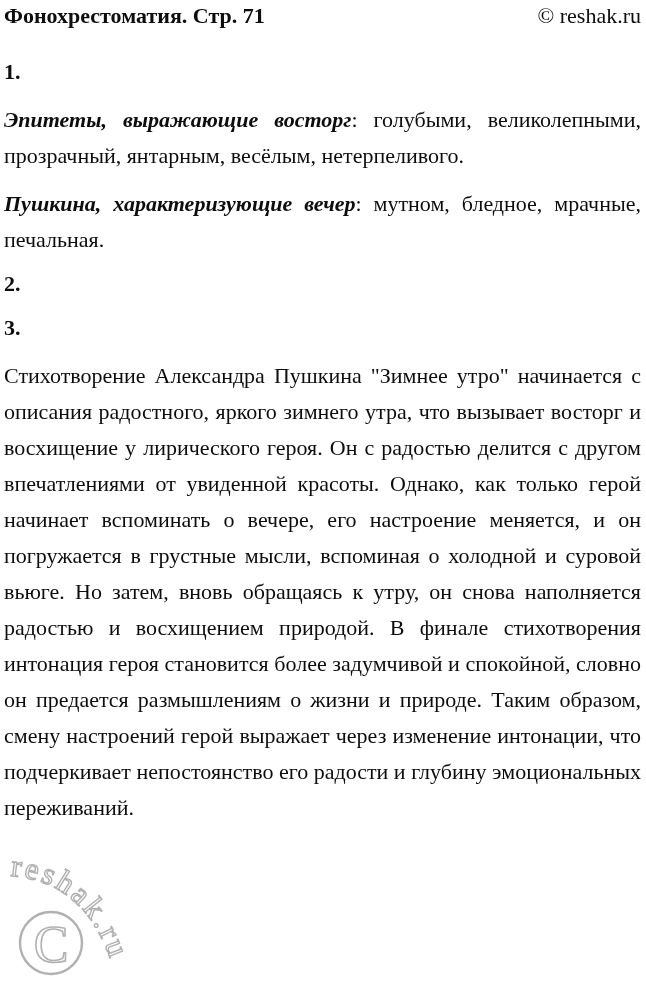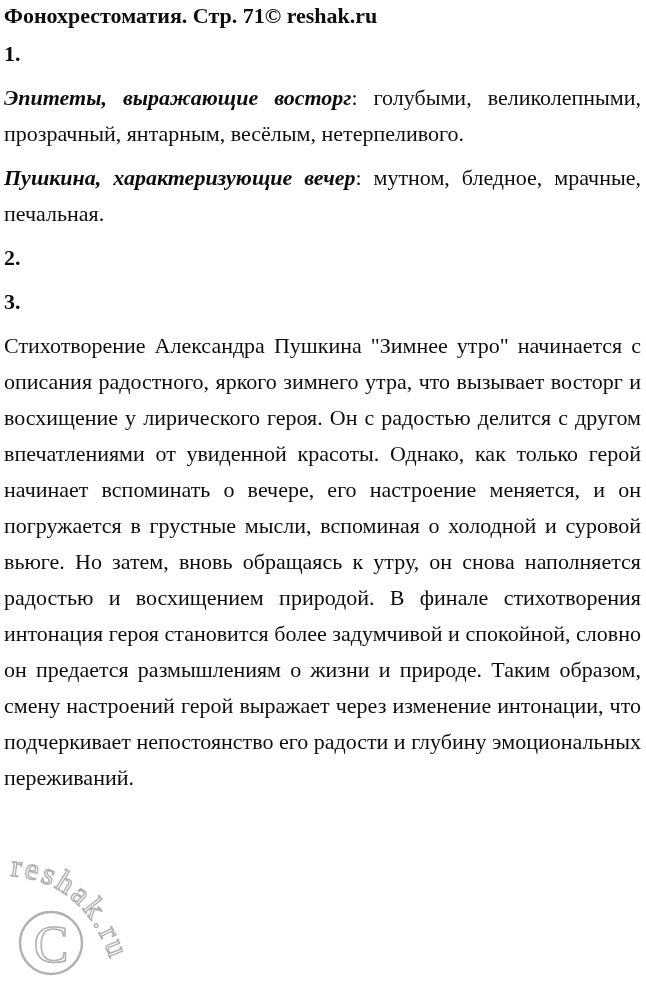--- a/index.html
+++ b/index.html
@@ -13,39 +13,39 @@
     position: relative;
     overflow: hidden;
     font-family: "Liberation Serif", "DejaVu Serif", serif;
     color: #0d0d0d;
   }
   .page {
     padding: 2px 5px 0 4px;
   }
   .header {
     display: flex;
-    justify-content: flex-start;
+    justify-content: space-between;
     align-items: baseline;
     font-size: 22px;
     line-height: 28px;
-    margin-bottom: 6px;
+    margin-bottom: 24px;
   }
   .header .title { font-weight: 700; }
-  .header .copyright { font-weight: 700; }
+  .header .copyright { font-weight: 400; }
 
   p.num {
     font-weight: 700;
     font-size: 22px;
     line-height: 36px;
     margin: 0 0 8px 0;
   }
   p.para {
     font-size: 22px;
     line-height: 36px;
-    margin: 0 0 8px 0;
+    margin: 12px 0 8px 0;
     text-align: justify;
     text-align-last: left;
   }
   .lead {
     font-weight: 700;
     font-style: italic;
   }
 
   .watermark {
     position: absolute;

